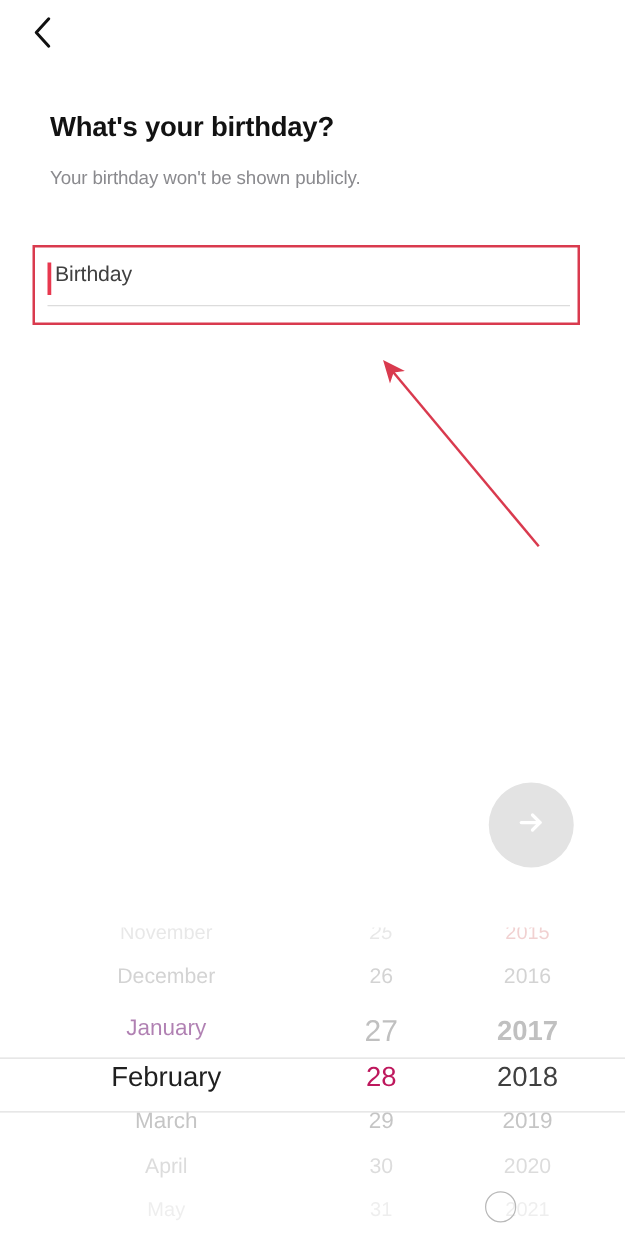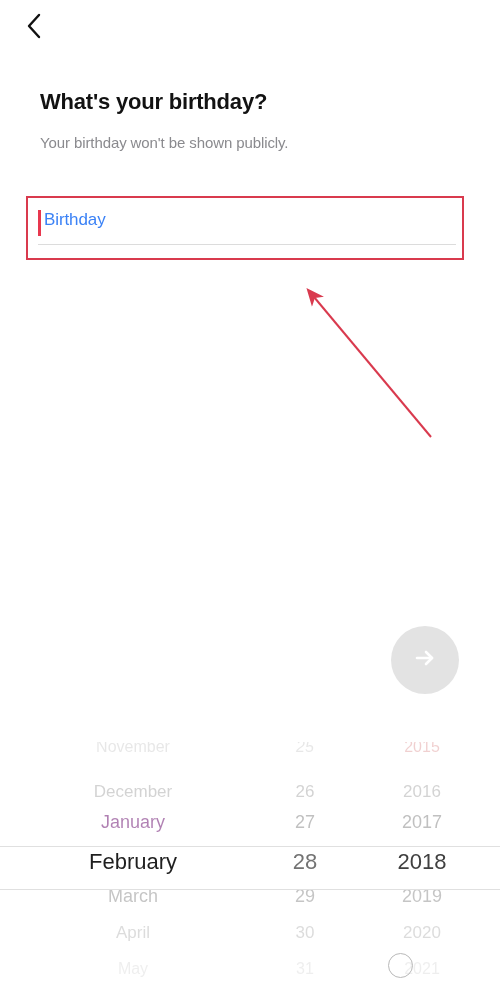--- a/index.html
+++ b/index.html
@@ -44,21 +44,21 @@
     position:absolute; left:38px; top:208px;
     width:420px; height:46px;
   }
   .caret {
     position:absolute; left:0px; top:2px;
     width:3px; height:26px;
     background:#e8384f;
   }
   .placeholder {
     position:absolute; left:6px; top:2px;
-    font-size:17px; color:#3b82f6;
+    font-size:17px; color:#404040;
     letter-spacing:-0.1px;
     white-space:nowrap;
   }
   .field-underline {
     position:absolute; left:0px; top:36px;
     width:418px; height:1px;
     background:#dcdcdc;
   }
 
   
@@ -164,33 +164,33 @@
     </span>
   </div>
 
   <div class="picker">
     <div id="picker-rows">
         <div class="picker-row" style="top: -4px; height: 36px; opacity: 0.2;">
           <div class="cell col-month" style="font-size: 16px; color: rgb(141, 141, 141); font-weight: normal;">November</div>
           <div class="cell col-day" style="font-size: 16px; color: rgb(141, 141, 141); font-weight: normal; font-style: italic;">25</div>
           <div class="cell col-year" style="font-size: 16px; color: #b91c1c; font-weight: normal;">2015</div>
         </div>
-        <div class="picker-row" style="top: 40px; height: 36px; opacity: 0.38;">
+        <div class="picker-row" style="top: 29px; height: 36px; opacity: 0.38;">
           <div class="cell col-month" style="font-size: 17px; color: rgb(141, 141, 141); font-weight: normal;">December</div>
           <div class="cell col-day" style="font-size: 17px; color: rgb(141, 141, 141); font-weight: normal;">26</div>
           <div class="cell col-year" style="font-size: 17px; color: rgb(141, 141, 141); font-weight: normal;">2016</div>
         </div>
         <div class="picker-row" style="top: 70px; height: 36px; opacity: 0.55;">
           <div class="cell col-month" style="font-size: 18px; color: #701a75; font-weight: normal;">January</div>
-          <div class="cell col-day" style="font-size: 18px; color: rgb(141, 141, 141); font-weight: normal;">27</div>
-          <div class="cell col-year" style="font-size: 18px; color: rgb(141, 141, 141); font-weight: normal;">2017</div>
+          <div class="cell col-day" style="font-size: 24px; color: rgb(141, 141, 141); font-weight: normal;">27</div>
+          <div class="cell col-year" style="font-size: 22px; color: rgb(141, 141, 141); font-weight: bold;">2017</div>
         </div>
         <div class="picker-row" style="top: 107px; height: 36px; opacity: 1;">
           <div class="cell col-month" style="font-size: 22px; color: rgb(31, 31, 31); font-weight: normal;">February</div>
-          <div class="cell col-day" style="font-size: 22px; color: #737373; font-weight: normal;">28</div>
+          <div class="cell col-day" style="font-size: 22px; color: #be185d; font-weight: normal;">28</div>
           <div class="cell col-year" style="font-size: 22px; color: #404040; font-weight: normal;">2018</div>
         </div>
         <div class="picker-row" style="top: 144px; height: 36px; opacity: 0.5;">
           <div class="cell col-month" style="font-size: 18px; color: rgb(141, 141, 141); font-weight: normal;">March</div>
           <div class="cell col-day" style="font-size: 18px; color: rgb(141, 141, 141); font-weight: normal;">29</div>
           <div class="cell col-year" style="font-size: 18px; color: rgb(141, 141, 141); font-weight: normal;">2019</div>
         </div>
         <div class="picker-row" style="top: 181px; height: 36px; opacity: 0.3;">
           <div class="cell col-month" style="font-size: 17px; color: rgb(141, 141, 141); font-weight: normal;">April</div>
           <div class="cell col-day" style="font-size: 17px; color: rgb(141, 141, 141); font-weight: normal;">30</div>

